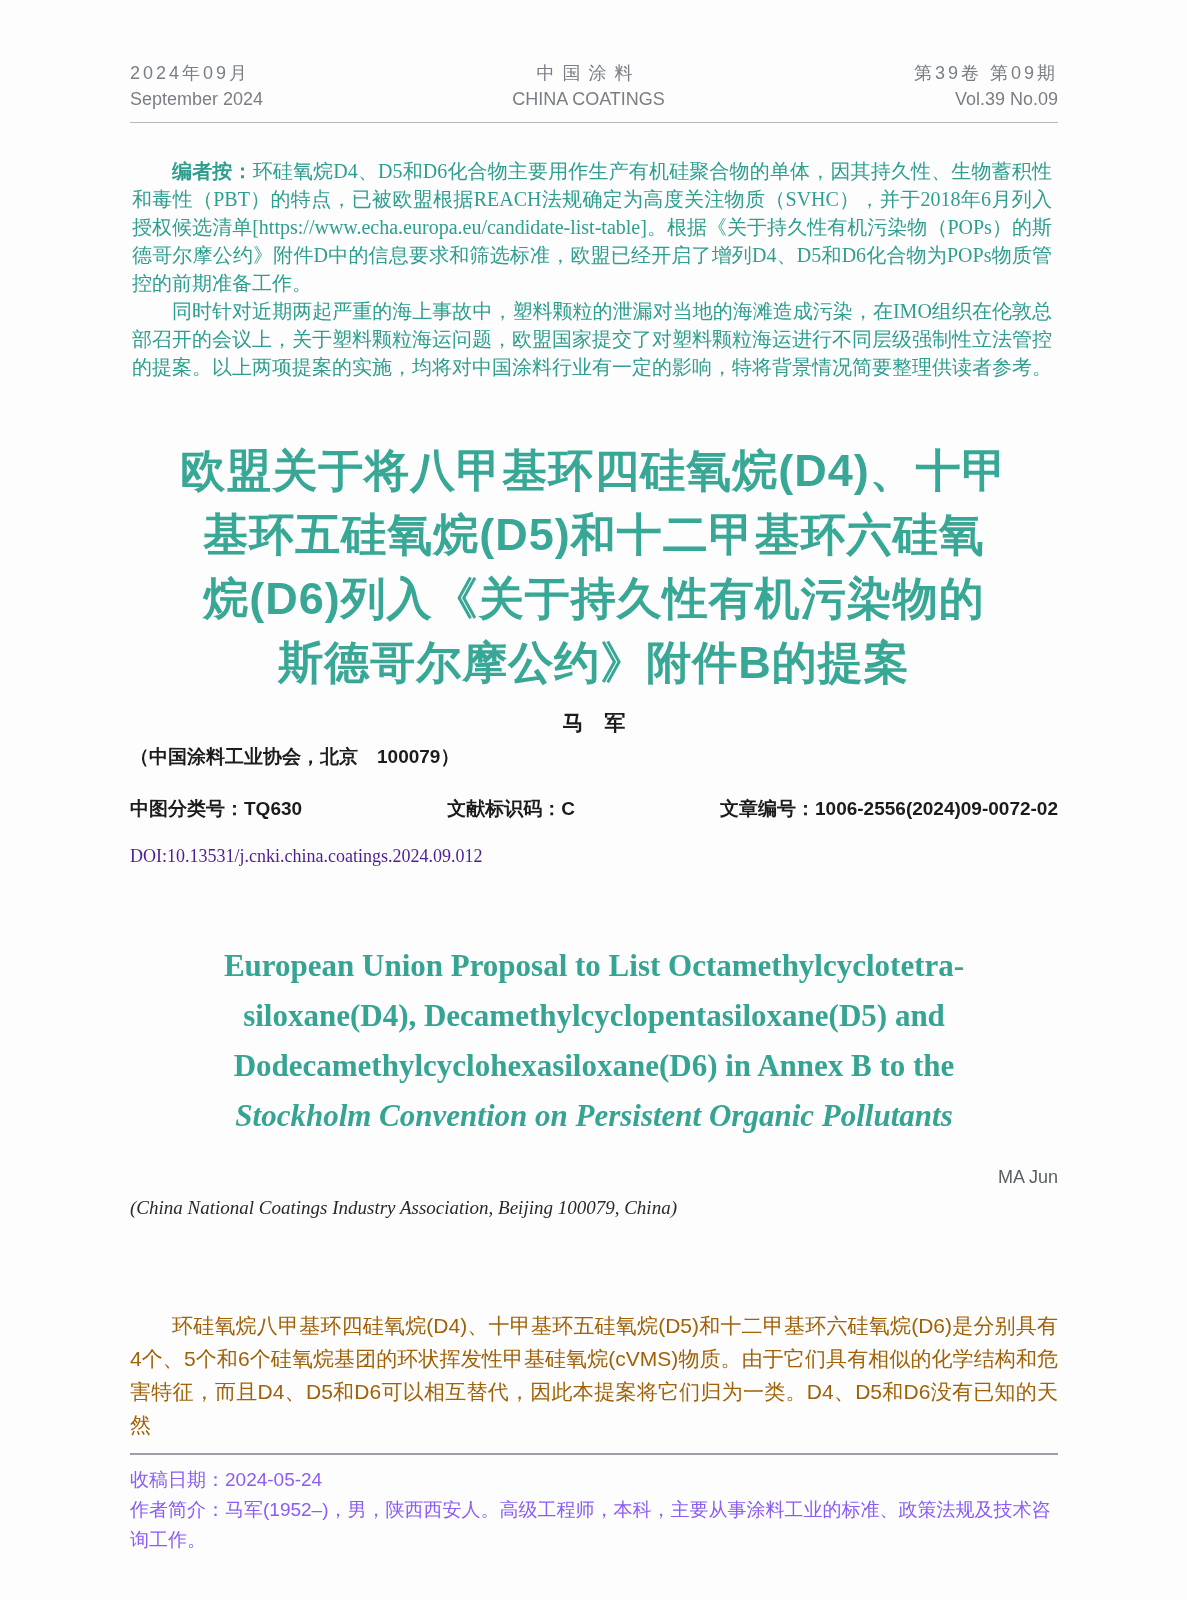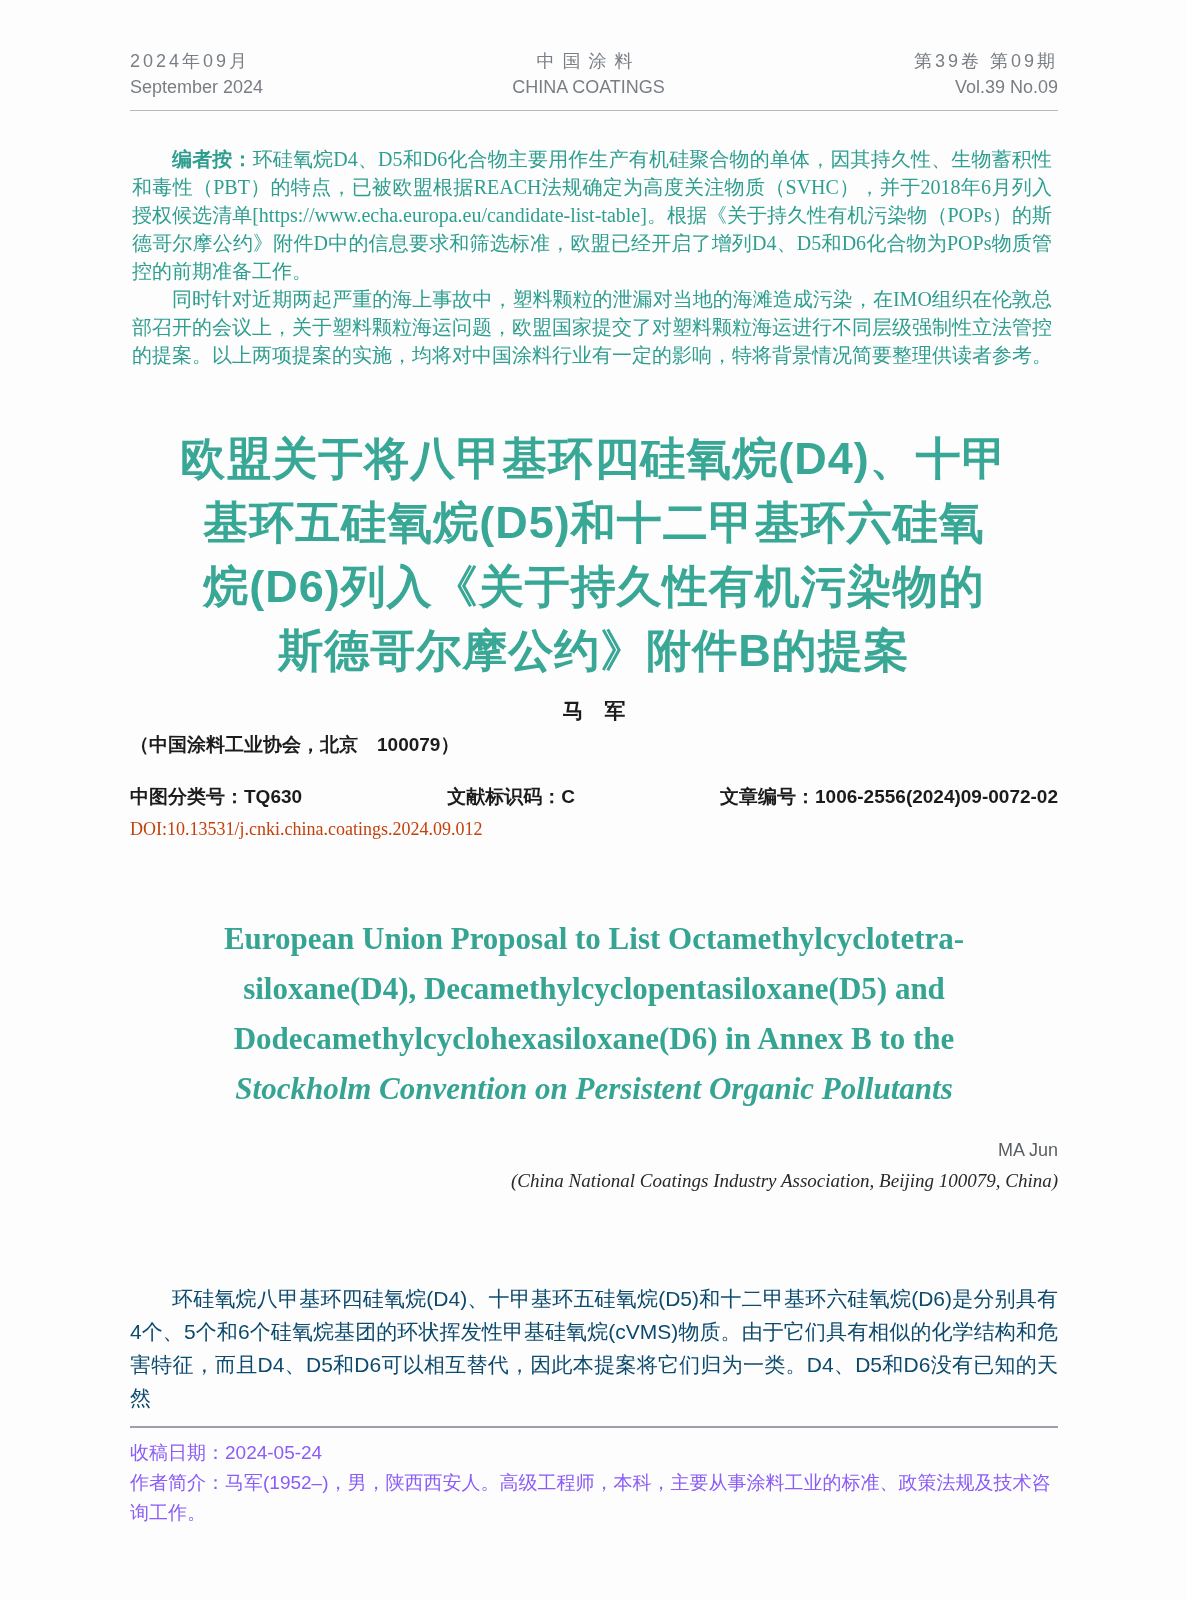--- a/index.html
+++ b/index.html
@@ -2,21 +2,21 @@
 <html><head>
 <meta charset="utf-8">
 <style>
   html,body { margin:0; padding:0; background:#ffffff; }
   .page {
     position:relative;
     width:1187px; height:1600px;
     margin:0 auto;
     background:#fdfdfd;
     box-sizing:border-box;
-    padding:48px 129px 0 130px;
+    padding:60px 129px 0 130px;
     font-family:"Liberation Sans", sans-serif;
     overflow:hidden;
   }
 
   
   .header {
     display:flex; justify-content:space-between; align-items:flex-end;
     border-bottom:1px solid #b4b9bd;
     padding-bottom:10px;
     color:#787e84;
@@ -52,50 +52,50 @@
   .author-zh { margin-top:14px; text-align:center; font-size:21px; font-weight:bold; color:#1c1c1c; }
   .affil-zh  { margin-top:7px;  text-align:left; font-size:19px; font-weight:bold; color:#1c1c1c; }
 
   
   .meta-row {
     display:flex; justify-content:space-between;
     margin-top:26px;
     font-size:19px; font-weight:bold; color:#1b1b1b;
   }
   .doi {
-    margin-top:9px;
-    font-size:18px; color:#c2410c;
+    margin-top:24px;
+    font-size:18px; color:#4c1d95;
     font-family:"Liberation Serif", serif;
   }
 
   
   .title-en {
     margin-top:74px;
     text-align:center;
     color:#35a493;
     font-family:"Liberation Serif", serif;
     font-weight:bold;
     font-size:31px; line-height:50px;
   }
   .title-en .line-italic { font-style:italic; }
 
   .author-en { margin-top:26px; text-align:right; font-size:18px; color:#595f63; }
   .affil-en  {
-    margin-top:9px; text-align:right;
+    margin-top:9px; text-align:left;
     font-size:19px; font-style:italic;
     font-family:"Liberation Serif", serif;
     color:#26292c;
   }
 
   
   .body-para {
     margin-top:90px;
     font-size:21px; line-height:33px;
     text-align:justify;
-    color:#0c4a6e;
+    color:#a16207;
     text-indent:2em;
   }
 
   
   .notes {
     border-top:2px solid #9ba1a6;
     margin-top:12px;
     padding-top:10px;
     font-size:19px; line-height:30px;
     color:#8b5cf6;

